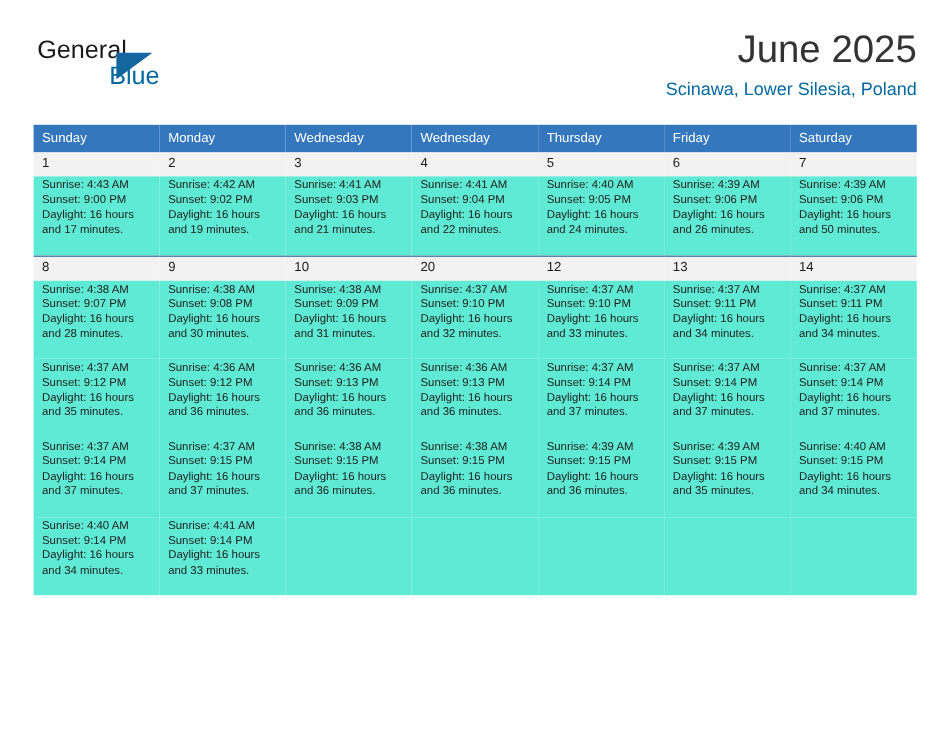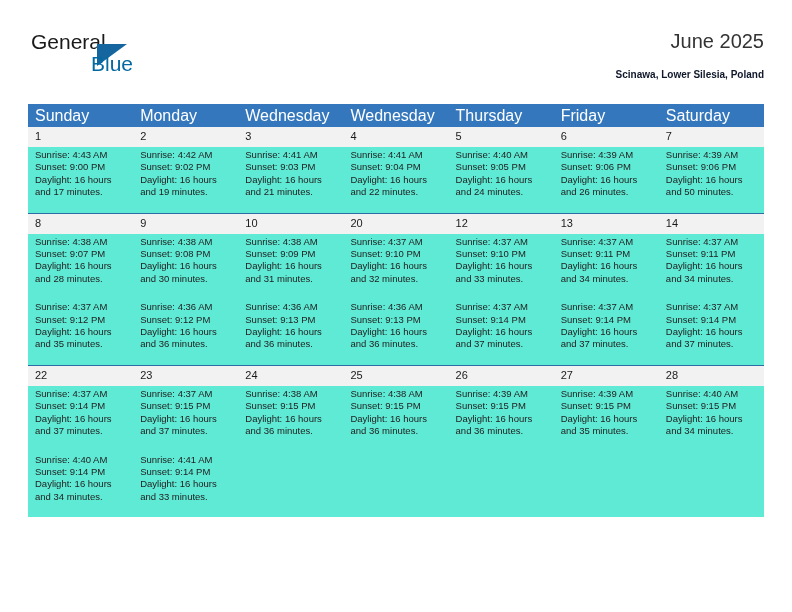--- a/index.html
+++ b/index.html
@@ -62,49 +62,48 @@
     border-bottom: 22px solid transparent;
   }
 
   .titles {
     position: absolute;
     right: 0;
     top: 0;
     text-align: right;
   }
   .cal-title {
-    font-size: 20px;
+    font-size: 32px;
     color: #333333;
     line-height: 30px;
     white-space: nowrap;
   }
   .cal-sub {
-    font-size: 10px;
-    color: #0f172a;
+    font-size: 15px;
+    color: #0369a1;
     line-height: 20px;
     margin-top: 9px;
     white-space: nowrap;
-    font-weight: bold;
   }
 
   
   .cal {
     position: absolute;
     left: 28px;
     top: 104px;
     width: 736px;
     border-collapse: collapse;
     table-layout: fixed;
   }
   .cal col { width: 105.14px; }
 
   .cal thead th {
     background: #3477bd;
     color: #ffffff;
-    font-size: 16px;
+    font-size: 11px;
     font-weight: normal;
     text-align: left;
     padding: 5px 0 5px 7px;
     height: 11px;
     line-height: 13px;
   }
 
   .wk-daynum td {
     background: #f2f2f2;
     border-top: 1.5px solid #2e6da4;
@@ -313,29 +312,20 @@
           <span class="ln">and 37 minutes.</span>
         </td>
         <td>
           <span class="ln">Sunrise: 4:37 AM</span>
           <span class="ln">Sunset: 9:14 PM</span>
           <span class="ln">Daylight: 16 hours</span>
           <span class="ln">and 37 minutes.</span>
         </td>
       </tr>
 
-      <tr class="wk-daynum">
-        <td>22</td>
-        <td>23</td>
-        <td>24</td>
-        <td>25</td>
-        <td>26</td>
-        <td>27</td>
-        <td>28</td>
-      </tr>
       <tr class="wk-body">
         <td>
           <span class="ln">Sunrise: 4:37 AM</span>
           <span class="ln">Sunset: 9:14 PM</span>
           <span class="ln">Daylight: 16 hours</span>
           <span class="ln">and 37 minutes.</span>
         </td>
         <td>
           <span class="ln">Sunrise: 4:37 AM</span>
           <span class="ln">Sunset: 9:15 PM</span>

